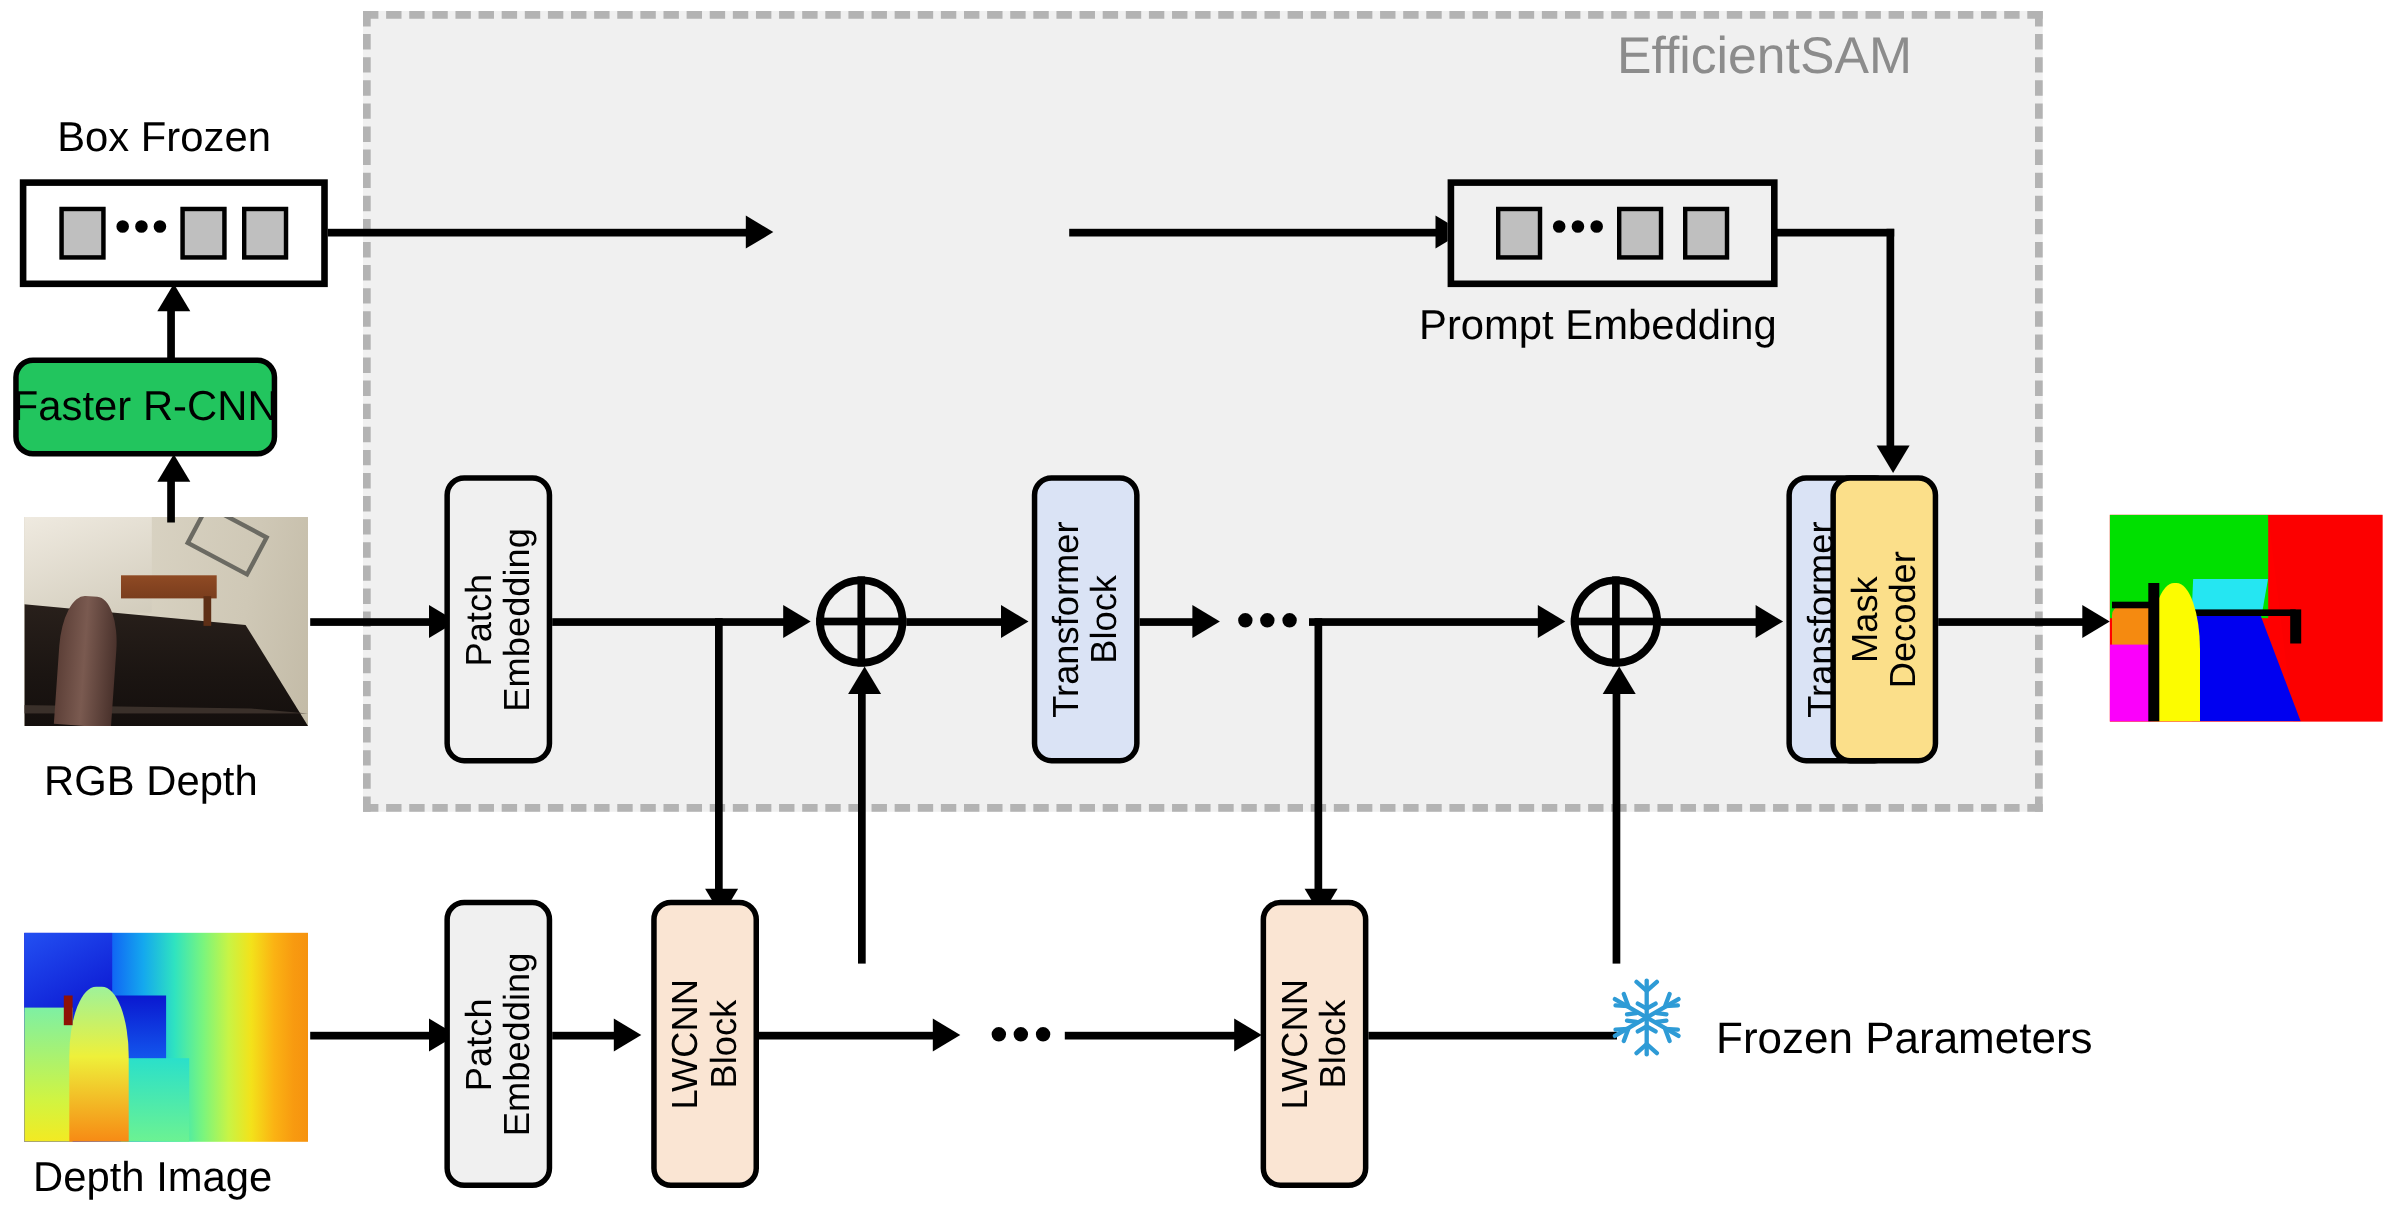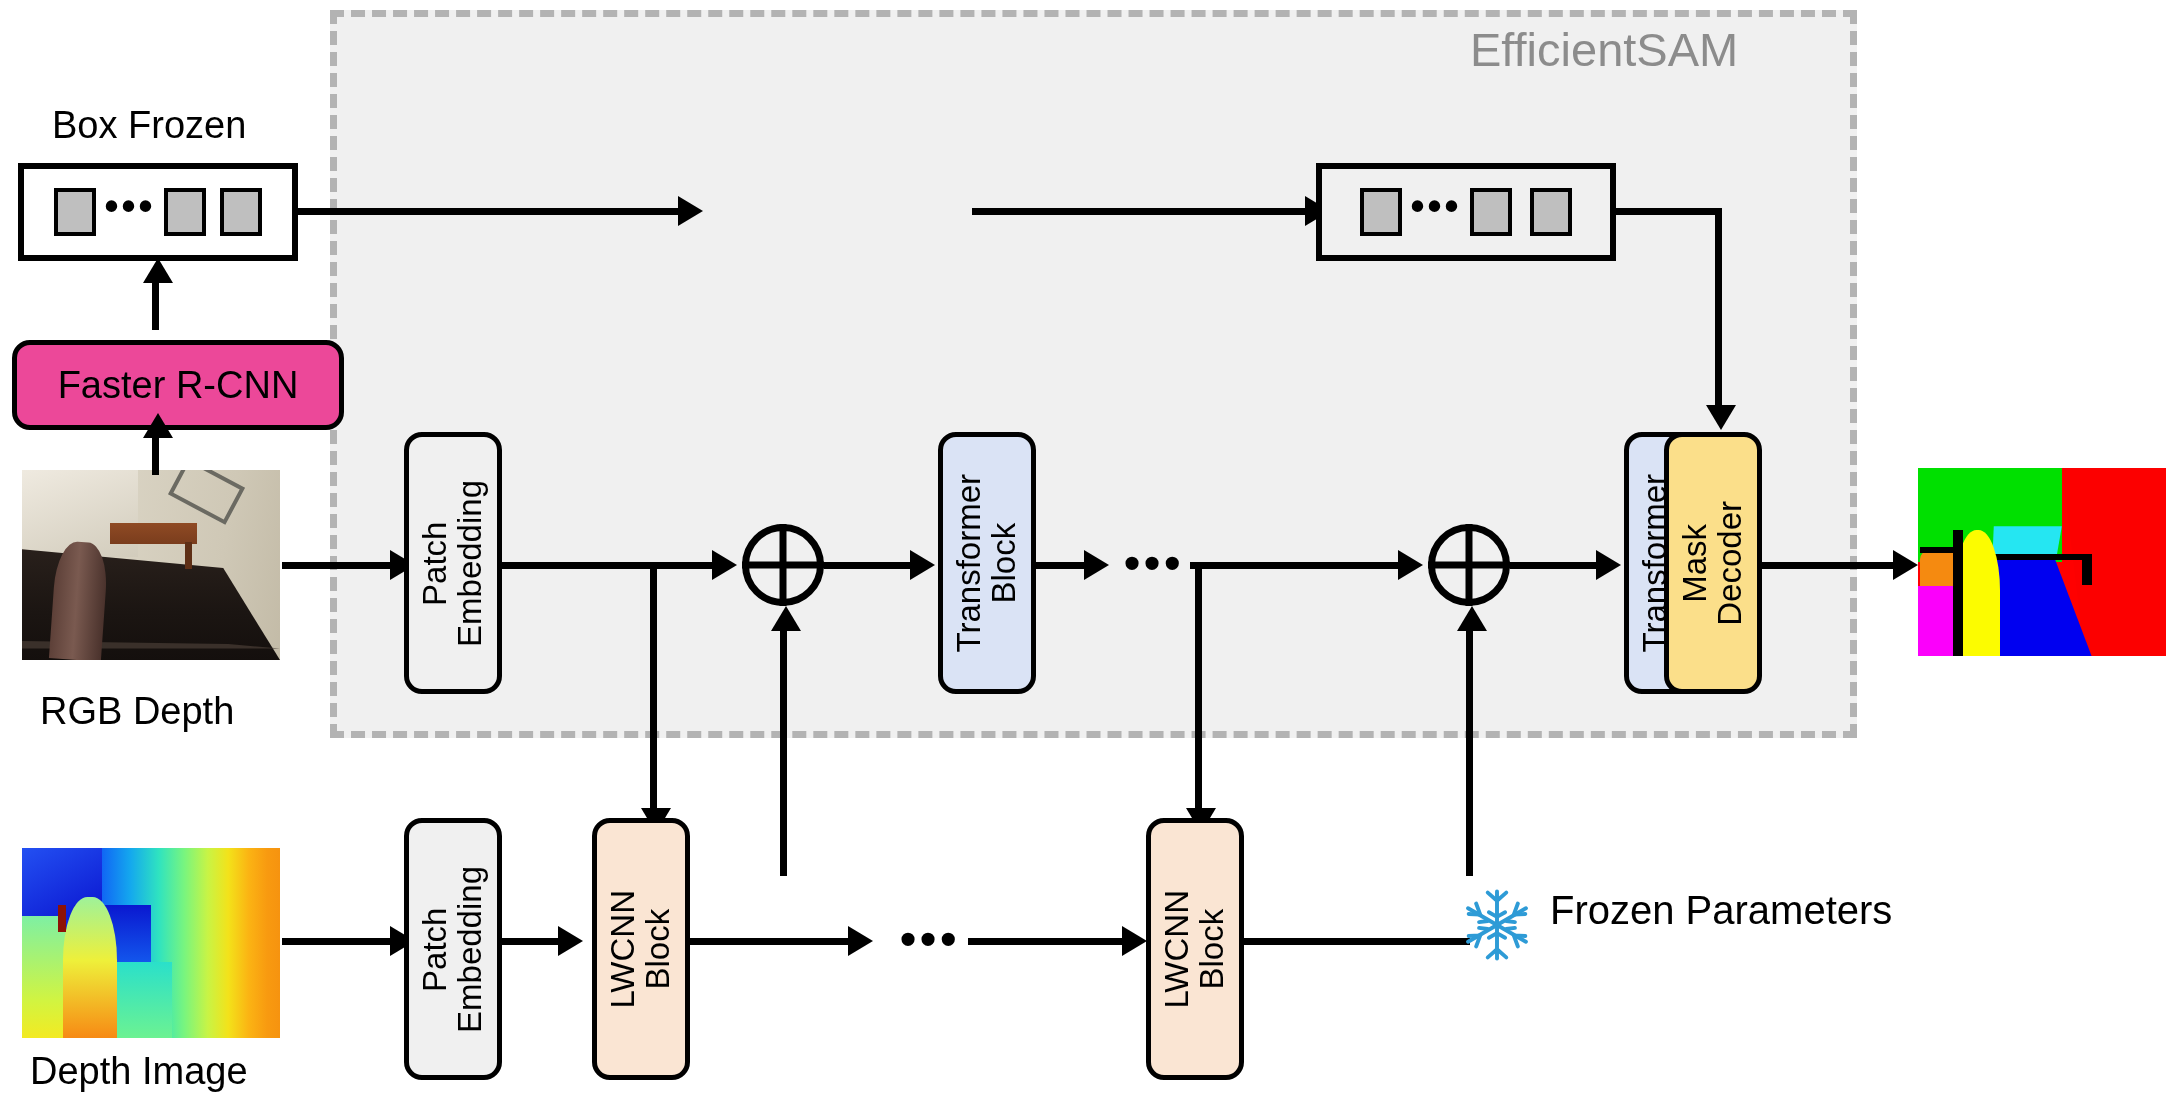--- a/index.html
+++ b/index.html
@@ -147,41 +147,41 @@
       width:82px;height:7px;background:#000;transform:translateY(-50%);}
 
   
   .ellip{position:absolute;font-size:46px;font-weight:700;line-height:1;
       letter-spacing:4px;color:#000;}
 
   
   .snow{display:inline-block;vertical-align:middle;}
 
   
-  .legend-row{position:absolute;display:flex;align-items:flex-start;gap:16px;}
+  .legend-row{position:absolute;display:flex;align-items:flex-end;gap:26px;}
   .legend-text{font-size:40px;white-space:nowrap;color:#000;}
 </style>
 </head>
 <body>
 
 <div id="stage">
 
   <div class="sam-box"></div>
   <div class="sam-title">EfficientSAM</div>
 
   <div class="cap" style="left:52px;top:104px;">Box Frozen</div>
 
   <div class="tokbox" style="left:18px;top:163px;width:280px;height:98px;">
     <div class="tok"></div>
     <div class="tokdots">•••</div>
     <div class="tok"></div>
     <div class="tok" style="margin-left:14px;"></div>
   </div>
 
-  <div class="mod" style="left:12px;top:325px;width:332px;height:90px;background:#ec4899;margin-top:15px;">
+  <div class="mod" style="left:12px;top:325px;width:240px;height:90px;background:#22c55e;">
     <div class="hlabel">Faster R-CNN</div>
   </div>
 
   <div class="imgbox rgb-img" style="left:22px;top:470px;width:258px;height:190px;">
     <div class="rgb-wallR"></div>
       <div class="rgb-wallL"></div>
     <div class="rgb-frame"></div>
       <div class="rgb-floor"></div>
     <div class="rgb-base"></div>
     <div class="rgb-bench"></div>
@@ -212,20 +212,21 @@
 
   <div class="hline" style="left:972px;top:208px;width:345px;"></div>
   <div class="arrowR" style="left:1305px;top:196px;"></div>
 
   <div class="tokbox ongray" style="left:1316px;top:163px;width:300px;height:98px;">
     <div class="tok"></div>
     <div class="tokdots">•••</div>
     <div class="tok"></div>
     <div class="tok" style="margin-left:18px;"></div>
   </div>
+  <div class="cap" style="left:1290px;top:275px;">Prompt Embedding</div>
 
   <div class="hline" style="left:1610px;top:208px;width:112px;"></div>
   <div class="vline" style="left:1715px;top:208px;height:202px;"></div>
   <div class="arrowD" style="left:1706px;top:405px;"></div>
 
   <div class="hline" style="left:282px;top:562px;width:116px;"></div>
   <div class="arrowR" style="left:390px;top:550px;"></div>
 
   <div class="mod" style="left:404px;top:432px;width:98px;height:262px;background:#f0f0f0;">
     <div class="vlabel">

